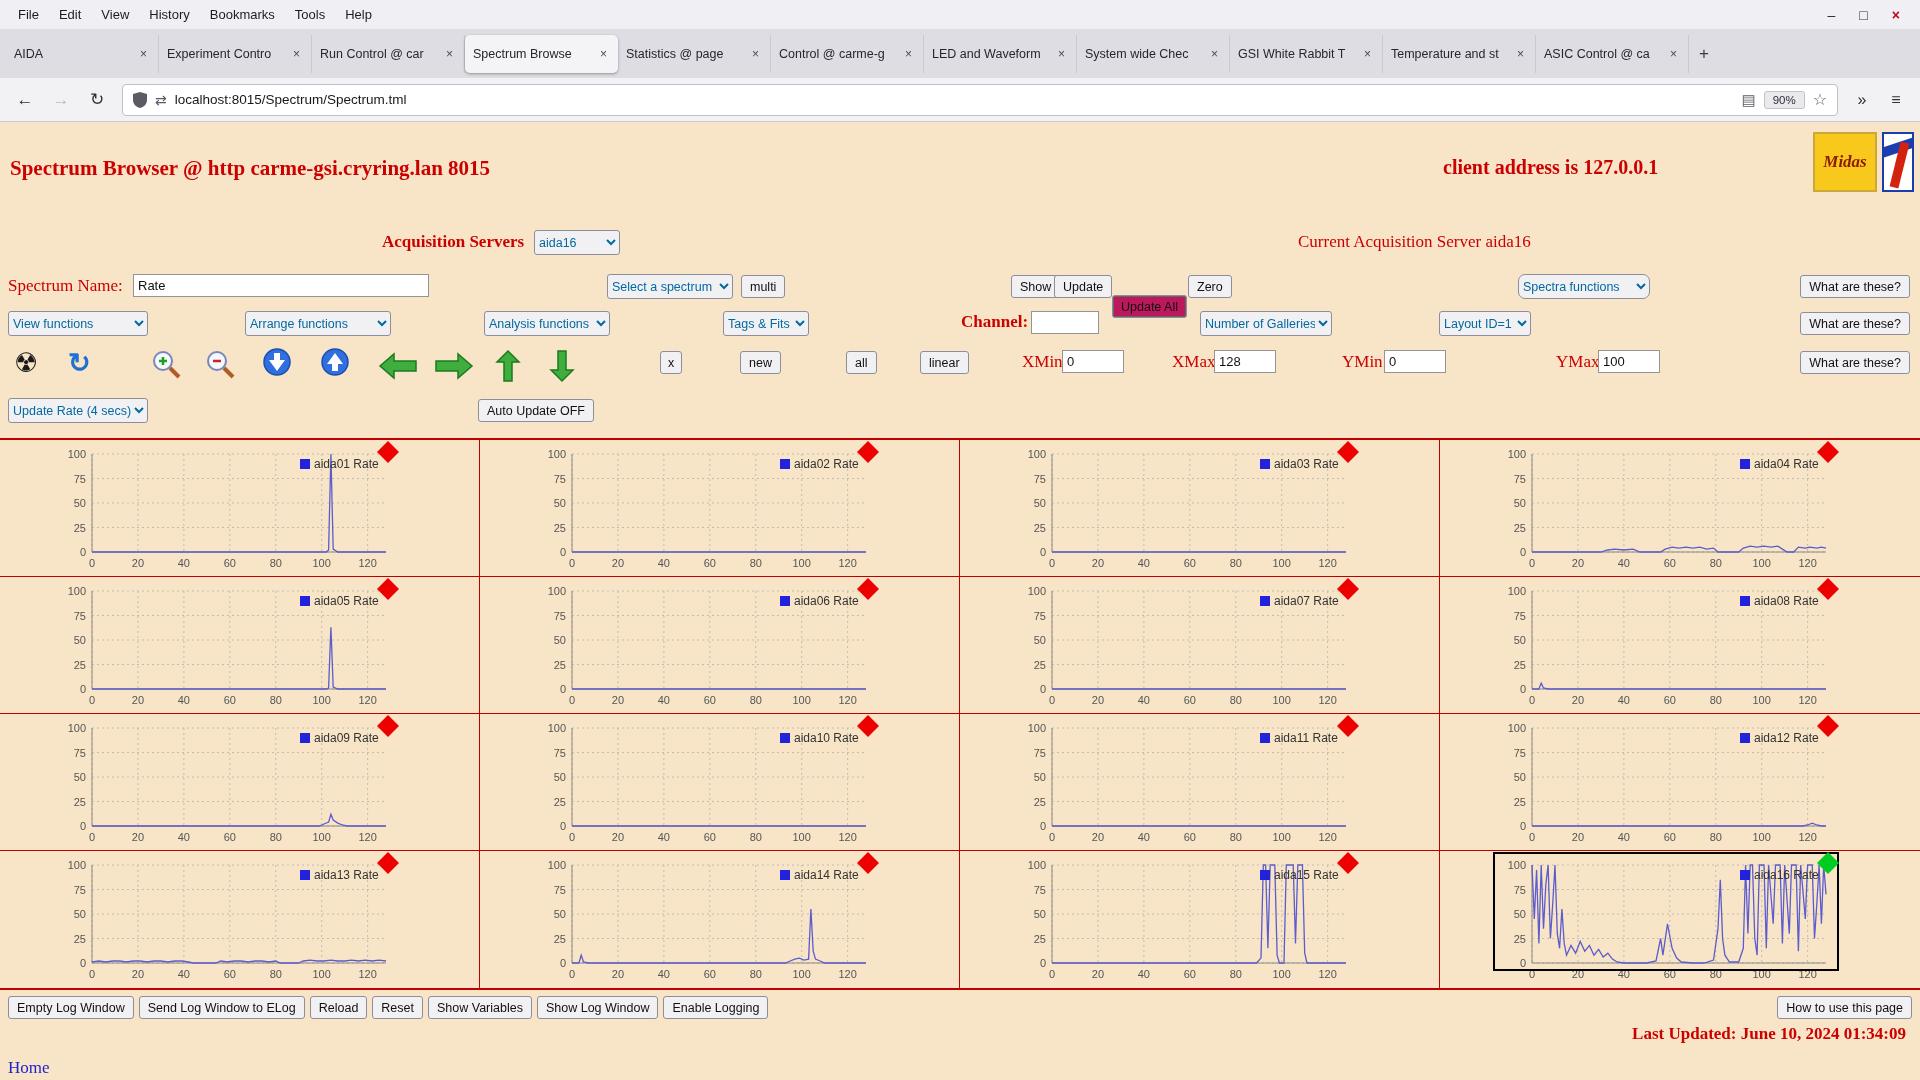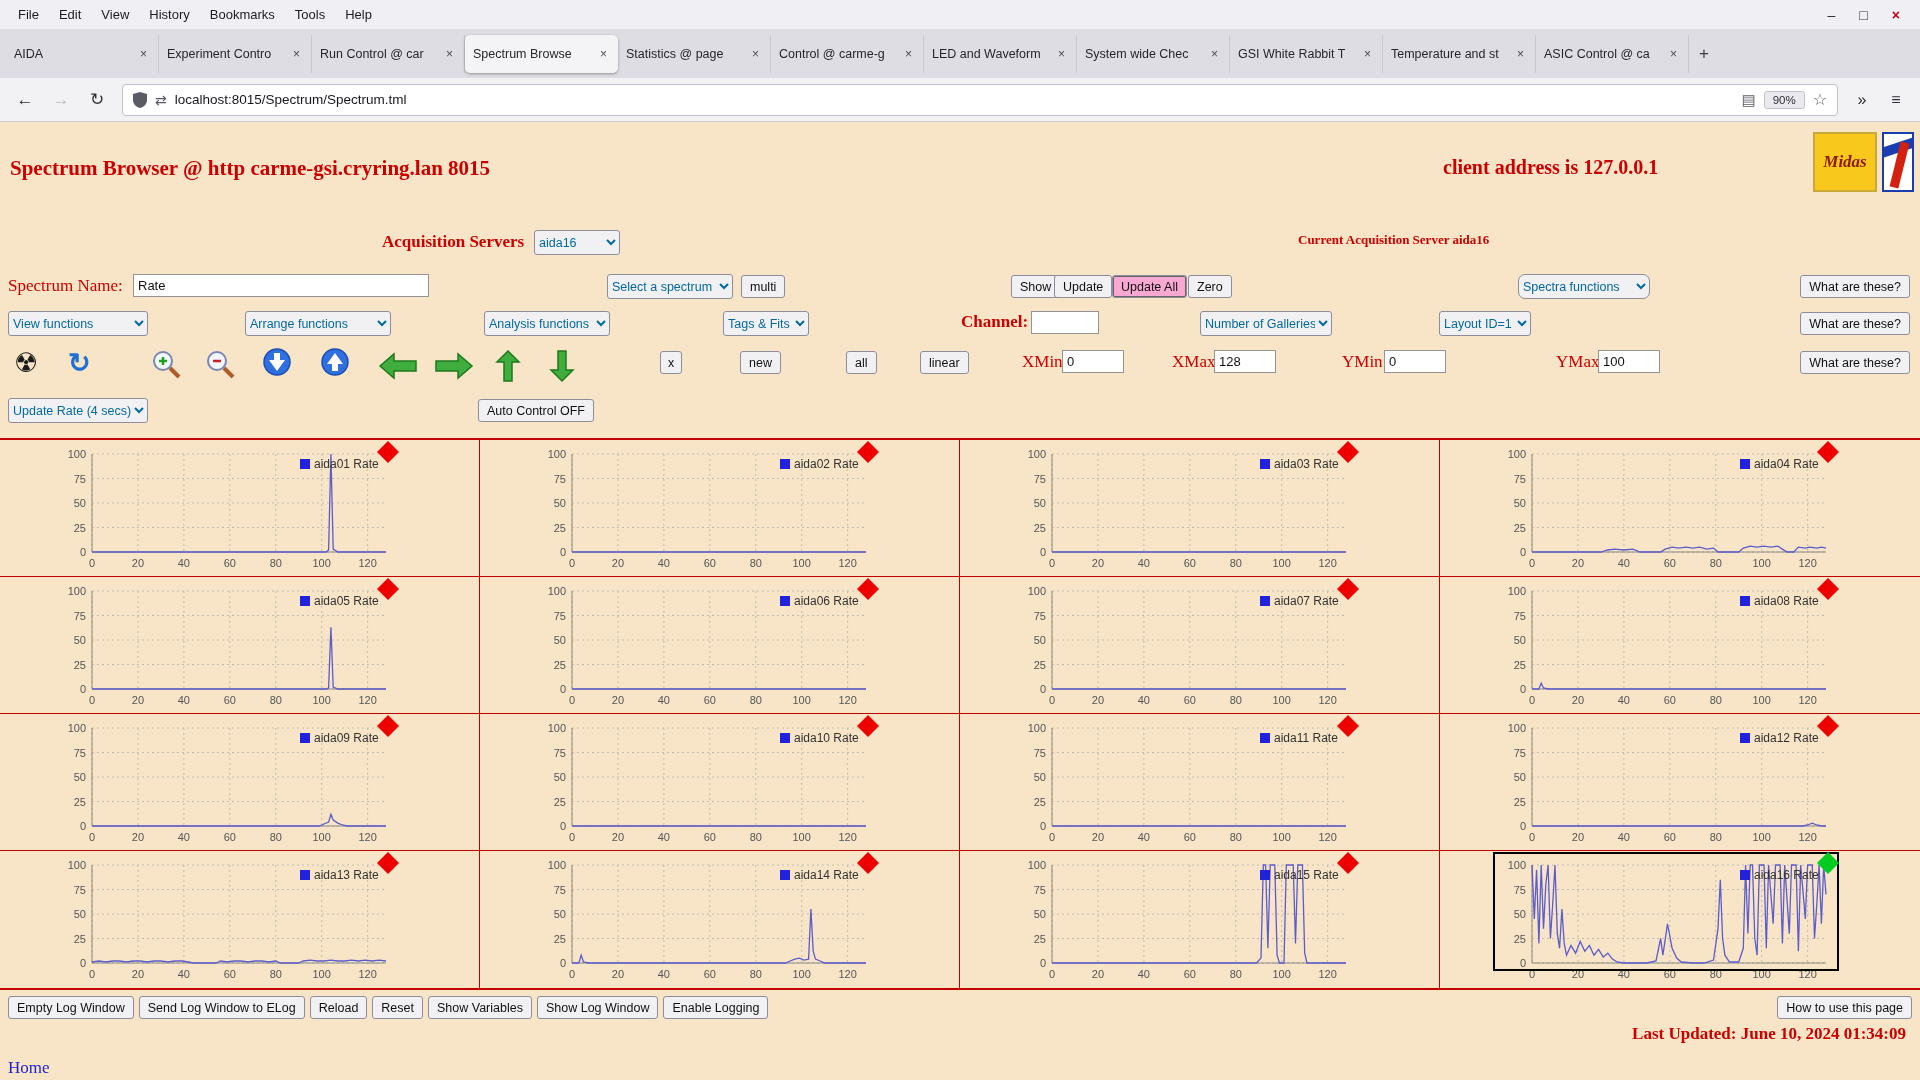--- a/index.html
+++ b/index.html
@@ -39,34 +39,34 @@
   .client-address { position:absolute; left:1443px; top:34px; font-size:20px; font-weight:bold;}
   .logos { position:absolute; right:6px; top:10px; display:flex; gap:5px; }
   .logo-midas { width:64px; height:60px; background:#f8c81c; border:2px solid #caa83a; display:flex; align-items:center; justify-content:center; font-family:"Liberation Serif",serif; font-weight:bold; font-style:italic; color:#8b1a00; font-size:17px; }
   .logo-side { width:32px; height:60px; background:#fff; border:2px solid #1a3db0; position:relative; overflow:hidden;}
   .logo-side::before { content:""; position:absolute; left:-6px; top:8px; width:44px; height:10px; background:#1a3db0; transform:rotate(-18deg);}
   .logo-side::after  { content:""; position:absolute; left:11px; top:8px; width:9px; height:46px; background:#d42211; transform:rotate(14deg);}
 
   .acq-row { position:relative; height:54px;}
   .acq-label { position:absolute; left:382px; top:18px; font-size:17px; font-weight:bold;}
   .acq-select { position:absolute; left:534px; top:16px; width:86px;}
-  .current-server { position:absolute; left:1298px; top:18px; font-size:13px; font-weight:bold;}
+  .current-server { position:absolute; left:1298px; top:18px; font-size:17px; font-weight:normal;}
 
   .ctl-row { position:relative; }
   .row-spectrum { height:38px; }
   .row-functions { height:36px; }
   .row-icons { height:50px; }
   .row-update { height:40px; }
   .abs { position:absolute; }
   .icon { position:absolute; }
 
   select.ctl { height:25px; font-size:12.5px; background:#f1f1f3; border:1px solid #8d8d9b; border-radius:3px; color:#0369a1;}
   input.txt { height:23px; font-size:13px; background:#fff; border:1px solid #949494; padding:0 4px; color:#111;}
   button.btn { height:23px; font-size:12.5px; background:#f1f1f3; border:1px solid #8d8d9b; border-radius:3px; padding:0 8px; color:#111;}
-  button.btn.pressed { background:#f9a8d4; box-shadow:inset 0 0 0 1px #666; }
+  button.btn.pressed { background:#be185d; box-shadow:inset 0 0 0 1px #666;margin-top:20px; }
   .lbl16 { font-size:17px; }
 
   .chart-grid { width:1920px; margin-top:6px; display:grid; grid-template-columns:repeat(4,1fr); border-top:2px solid #c00000; border-bottom:2px solid #c00000; background:#f8e5c7;}
   .chart-cell { height:137px; border-right:1px solid #c00000; border-bottom:1px solid #c00000; }
   .chart-cell:nth-child(4n) { border-right:none; }
   .chart-cell:nth-child(n+13) { border-bottom:none; }
 
   .bottom-row { position:relative; height:34px; padding:6px 0 0 8px; display:flex; align-items:flex-start;}
   .howto-btn { position:absolute; right:8px; top:6px; }
   .last-updated { height:28px; text-align:right; padding-right:14px; font-size:17px; font-weight:bold; }
@@ -249,21 +249,21 @@
     <input class="abs txt" style="left: 1214px; top: 8px; width: 62px;" value="128">
     <span class="abs rtext lbl16" style="left:1342px;top:10px;">YMin</span>
     <input class="abs txt" style="left: 1384px; top: 8px; width: 62px;" value="0">
     <span class="abs rtext lbl16" style="left:1556px;top:10px;">YMax</span>
     <input class="abs txt" style="left: 1598px; top: 8px; width: 62px;" value="100">
     <button class="abs btn" style="right:10px;top:9px;">What are these?</button>
   </div>
 
   <div class="ctl-row row-update">
     <select class="abs ctl" style="left:8px;top:6px;width:140px;"><option>Update Rate (4 secs)</option></select>
-    <button class="abs btn" style="left:478px;top:7px;">Auto Control OFF</button>
+    <button class="abs btn" style="left:478px;top:7px;">Auto Update OFF</button>
   </div>
 
   <div class="chart-grid">
       <div class="chart-cell"><svg width="478" height="136">
           <line x1="92" y1="14" x2="92" y2="112" stroke="#c0bdb2" stroke-dasharray="2,3" stroke-width="1"></line>
           <text x="92" y="127" text-anchor="middle" fill="#555" font-size="11" font-family="Liberation Sans, sans-serif">0</text>
           <line x1="137.9375" y1="14" x2="137.9375" y2="112" stroke="#c0bdb2" stroke-dasharray="2,3" stroke-width="1"></line>
           <text x="137.9375" y="127" text-anchor="middle" fill="#555" font-size="11" font-family="Liberation Sans, sans-serif">20</text>
           <line x1="183.875" y1="14" x2="183.875" y2="112" stroke="#c0bdb2" stroke-dasharray="2,3" stroke-width="1"></line>
           <text x="183.875" y="127" text-anchor="middle" fill="#555" font-size="11" font-family="Liberation Sans, sans-serif">40</text>

